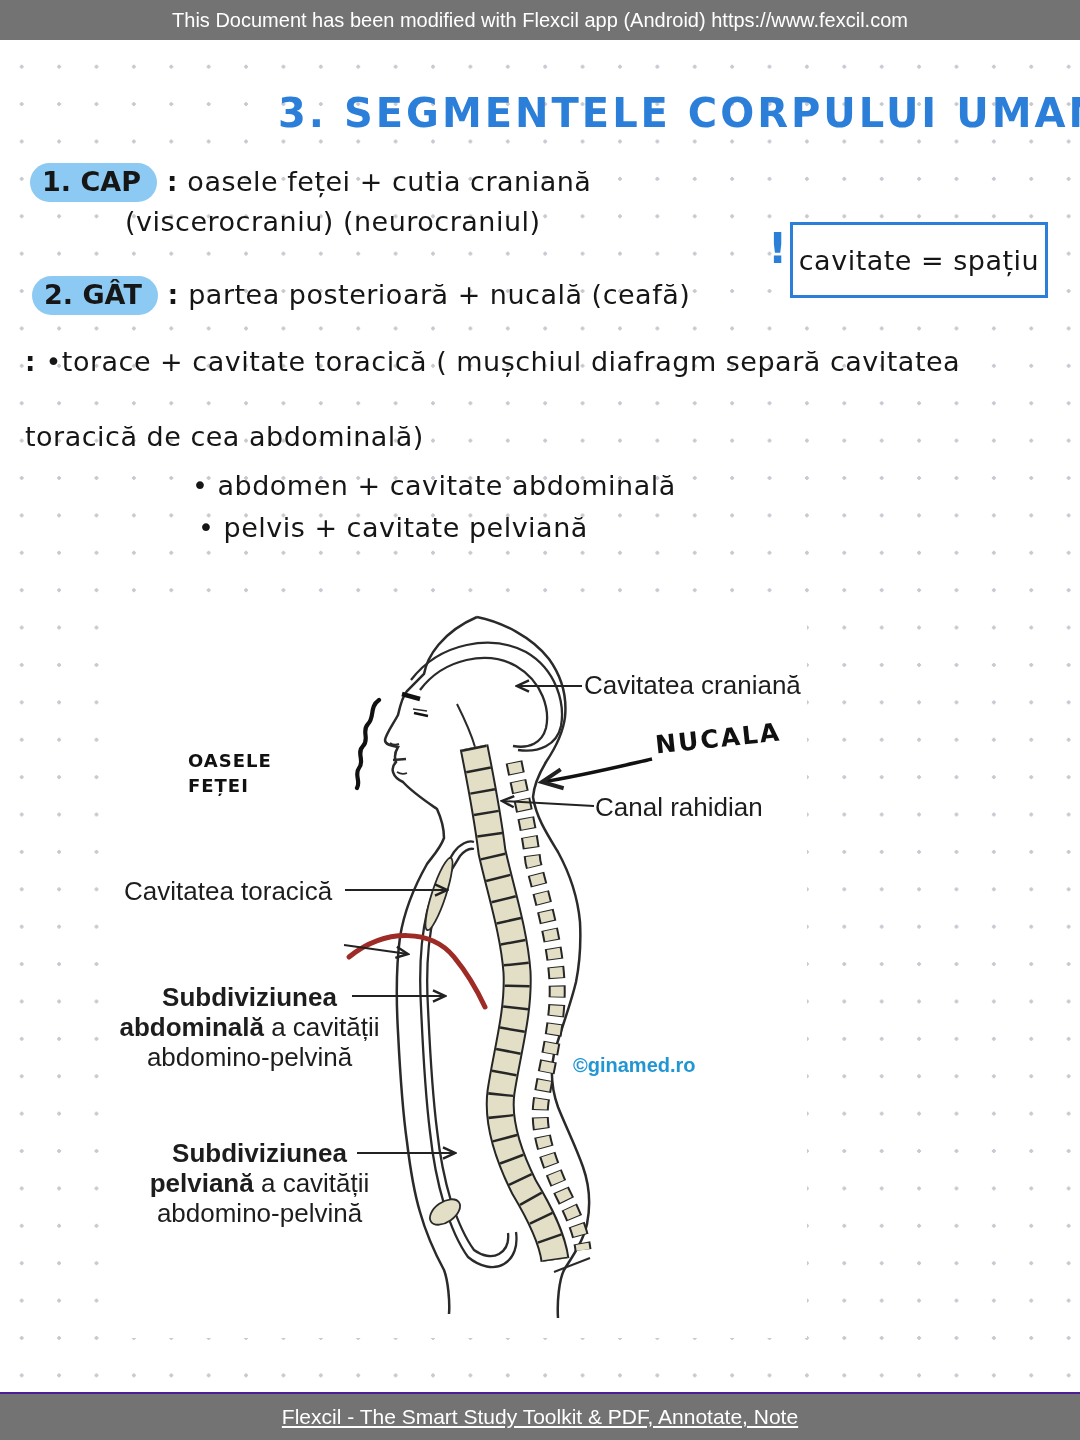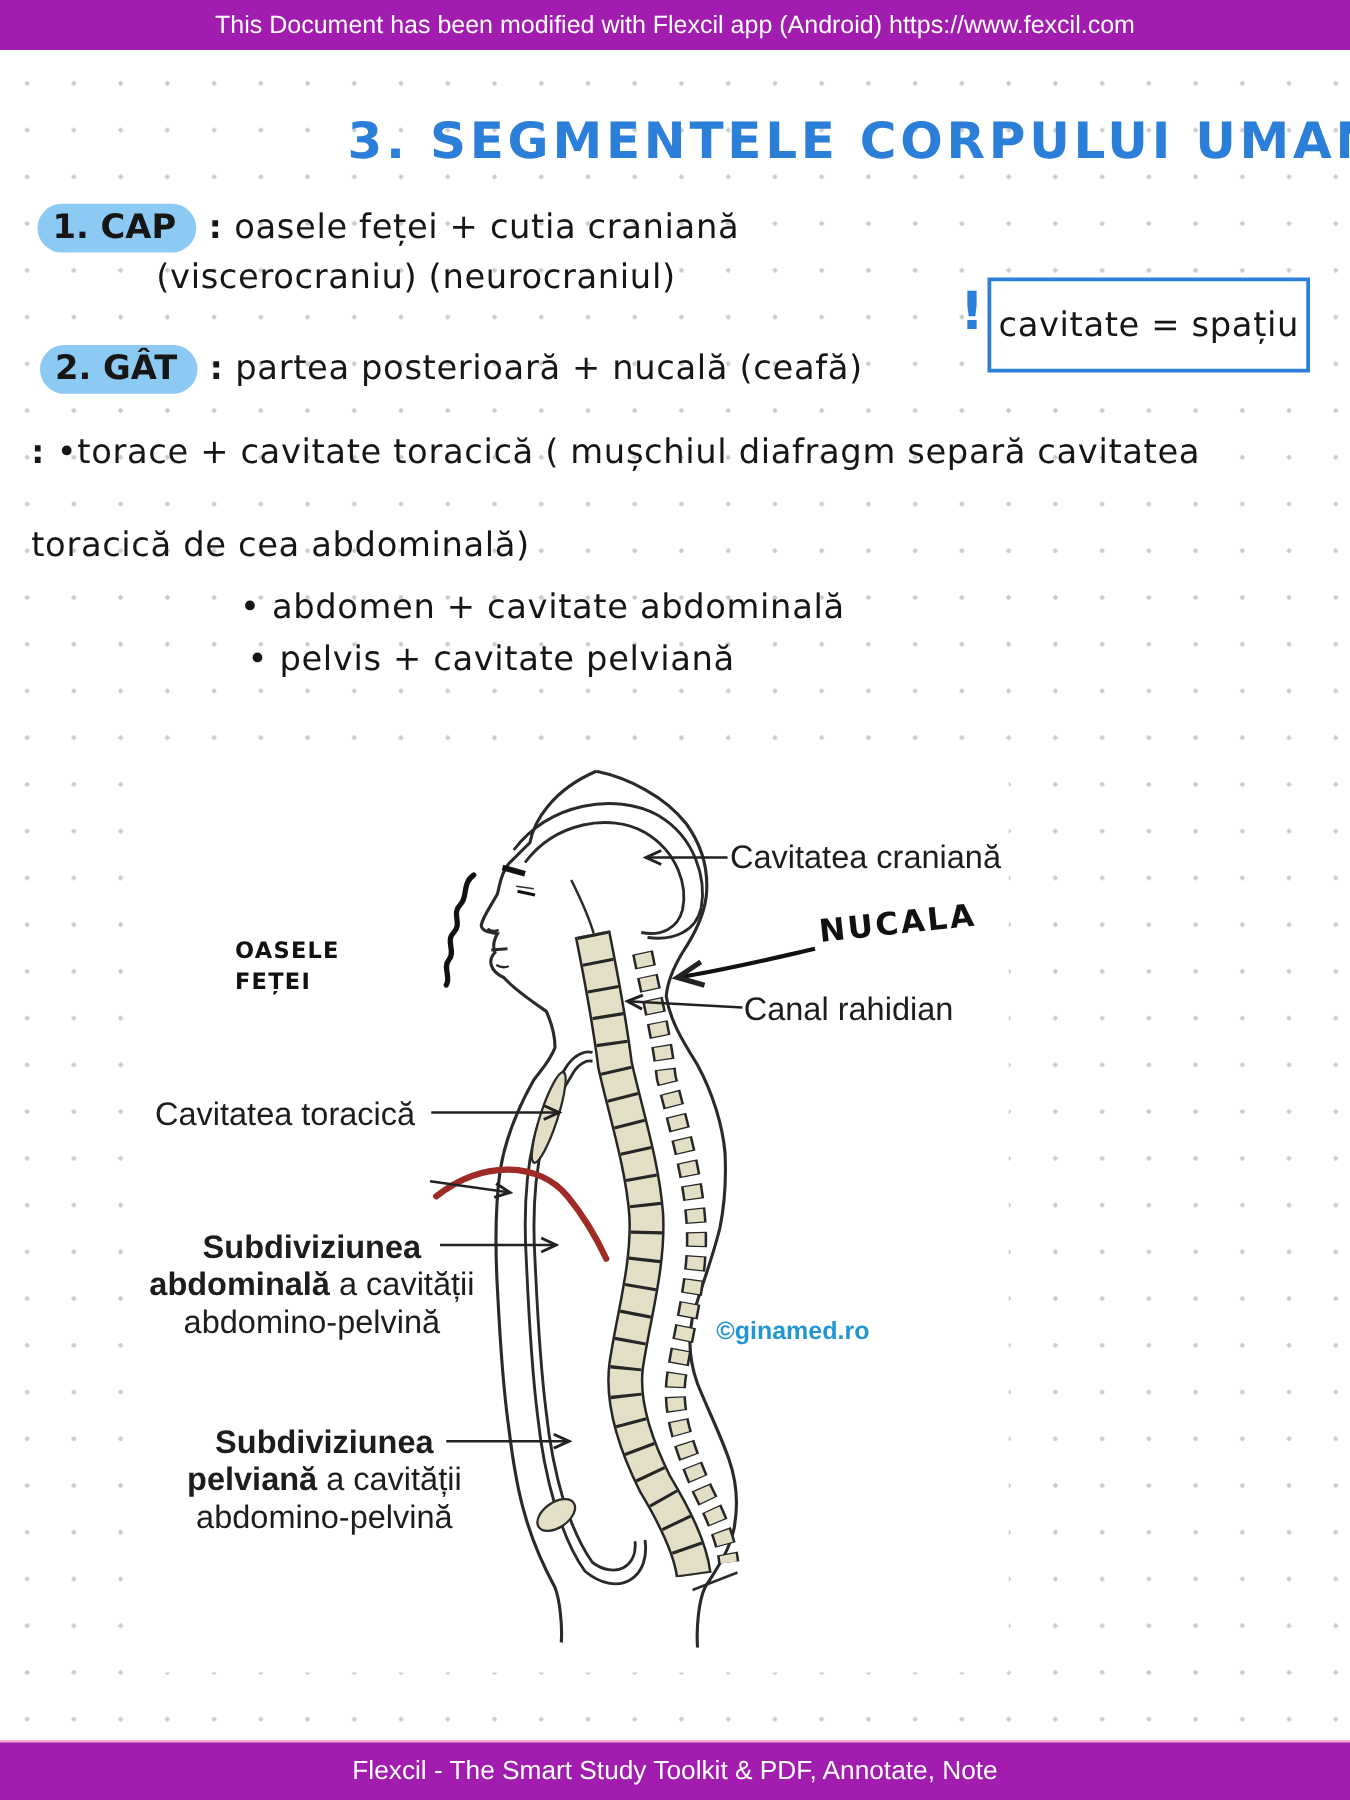--- a/index.html
+++ b/index.html
@@ -1,24 +1,24 @@
 <!DOCTYPE html>
 <html><head>
 <meta charset="utf-8">
 <style>
   html,body{margin:0;padding:0;background:#888;}
   .page{position:relative;width:1080px;height:1440px;background:#ffffff;overflow:hidden;
         font-family:"Liberation Sans",sans-serif;}
   .dotgrid{position:absolute;left:0;top:40px;right:0;bottom:46px;
       background-image:radial-gradient(circle,#c7cad0 1.6px,transparent 1.9px);
       background-size:37.4px 37.4px;background-position:3px 8px;}
-  .banner{position:absolute;left:0;width:100%;background:#a21caf;color:#fff;
+  .banner{position:absolute;left:0;width:100%;background:#737373;color:#fff;
       display:flex;align-items:center;justify-content:center;}
   .banner.top{top:0;height:40px;font-size:20px;}
-  .banner.bottom{bottom:0;height:46px;font-size:21px;border-top:2px solid #f9a8d4;}
+  .banner.bottom{bottom:0;height:46px;font-size:21px;border-top:2px solid #4c1d95;text-decoration:underline;}
   
   .hw{font-family:"DejaVu Sans",sans-serif;color:#161616;}
   .title{position:absolute;left:278px;top:90px;font-size:40px;font-weight:bold;
       color:#2b7fd9;letter-spacing:3px;white-space:nowrap;}
   .noterow{position:absolute;display:flex;align-items:baseline;gap:10px;white-space:nowrap;}
   .pill{background:#8ccaf3;border-radius:20px;padding:3px 16px 5px 12px;font-size:27px;font-weight:bold;}
   .sep{font-size:26px;font-weight:bold;}
   .ntext{font-size:27px;letter-spacing:0.5px;}
   .callout{position:absolute;left:790px;top:222px;width:252px;height:70px;border:3px solid #2b7fd9;
       background:#fff;display:flex;align-items:center;justify-content:center;}

